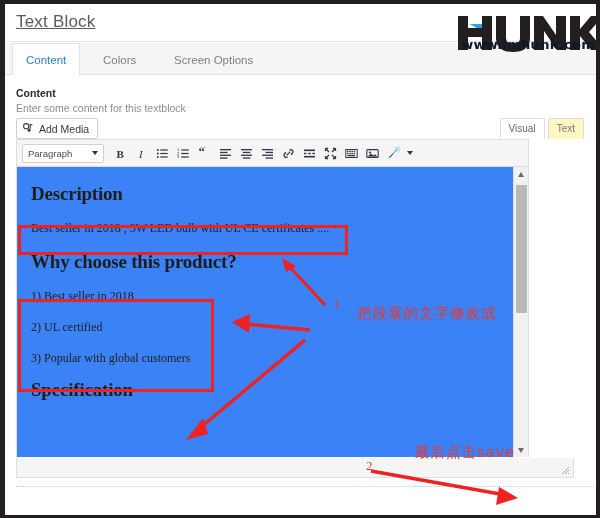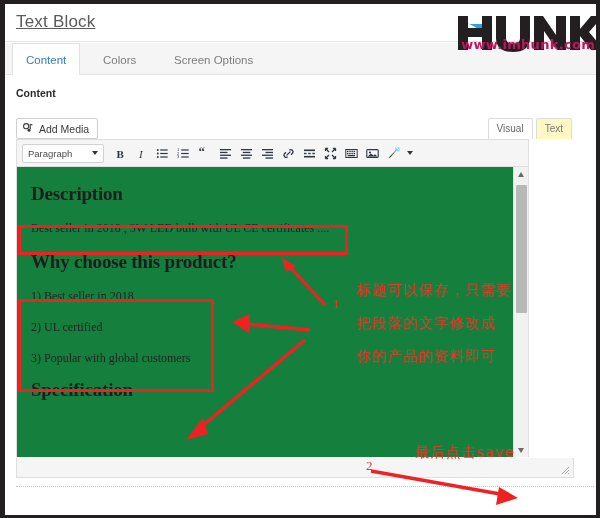--- a/index.html
+++ b/index.html
@@ -57,21 +57,21 @@
   .add-media {
     position:absolute; left:11px; top:43px; height:21px;
     padding:0 8px 0 6px; display:flex; align-items:center; gap:5px;
     background:#fff; border:1px solid #cfcfcf; border-radius:2px;
     font-size:10.5px; color:#3a3a3a; cursor:pointer;
   }
   .media-ico { width:11px; height:11px; position:relative; display:inline-block; }
   .media-ico svg { display:block; }
 
   
-  .vt-wrap { position:absolute; right:24px; top:43px; display:flex; }
+  .vt-wrap { position:absolute; right:12px; top:43px; display:flex; }
   .vt {
     height:21px; line-height:20px; padding:0 8px; font-size:10px; color:#777;
     border:1px solid #dcdcdc; border-bottom:none; margin-left:3px; cursor:pointer;
     background:#fef9c3; border-radius:2px 2px 0 0;
   }
   .vt.active { background:#ffffff; color:#666; }
 
   
   .editor-wrap {
     position:absolute; left:11px; top:64px; width:513px; height:318px;
@@ -99,21 +99,21 @@
   .tb-caret {
     width:11px; height:21px; display:flex; align-items:center; justify-content:center; cursor:pointer;
   }
   .tb-caret i {
     border-left:3px solid transparent; border-right:3px solid transparent;
     border-top:4px solid #2e3845; display:block;
   }
 
   
   .ed-body {
-    position:relative; height:290px; background:#15803d; overflow:hidden;
+    position:relative; height:290px; background:#3b82f6; overflow:hidden;
     font-family:"Liberation Serif", serif;
   }
   .doc { position:absolute; left:0; top:0; width:545px; padding:8px 14px 0 14px; }
   .doc h2 {
     margin:8px 0 10px 0; font-size:19px; color:#1d1d1d; font-weight:bold;
     font-family:"Liberation Serif", serif; letter-spacing:-.2px;
   }
   .doc p {
     margin:16px 0 13px 0; font-size:12px; color:#222; font-family:"Liberation Serif", serif;
   }
@@ -159,41 +159,42 @@
     font-size:14.5px; letter-spacing:1px; white-space:nowrap; font-weight:500;
   }
   .num {
     position:absolute; color:#e8392b; font-family:"Liberation Serif", serif; font-size:13px;
   }
 
   
   .logo { position:absolute; right:2px; top:2px; width:140px; height:52px; z-index:45; }
   .logo-url {
     position:absolute; right:5px; top:37px; font-size:13px; font-weight:bold;
-    color:#be185d; font-family:"DejaVu Sans", sans-serif; letter-spacing:.3px; z-index:46;
+    color:#0f172a; font-family:"DejaVu Sans", sans-serif; letter-spacing:.3px; z-index:46;
   }
 </style>
 </head>
 <body>
 
 <div id="root">
 
   <div class="modal-header">
     <div class="modal-title">Text Block</div>
   </div>
 
   <div class="tabbar">
     <div class="tab active" id="tab0">Content</div>
     <div class="tab" id="tab2">Screen Options</div>
     <div class="tab" id="tab1">Colors</div>
   </div>
 
   <div class="panel">
 
     <div class="field-label">Content</div>
+    <div class="field-desc">Enter some content for this textblock</div>
 
     <div class="add-media">
       <span class="media-ico">
         <svg width="11" height="11" viewBox="0 0 11 11">
           <circle cx="3.2" cy="3.2" r="2.6" fill="none" stroke="#3a3a3a" stroke-width="1.1"></circle>
           <path d="M7.2 1.2 v5.2" stroke="#3a3a3a" stroke-width="1.1" fill="none"></path>
           <circle cx="6" cy="7.2" r="1.5" fill="#3a3a3a"></circle>
           <path d="M7.2 1.2 l2.2 .8" stroke="#3a3a3a" stroke-width="1.1" fill="none"></path>
         </svg>
       </span>
@@ -384,23 +385,21 @@
 
       <g>
         <line x1="371" y1="471" x2="500" y2="494" stroke="#ee2222" stroke-width="3.4"></line>
         <path d="M518 498 L496 505 L499 487 Z" fill="#ee2222"></path>
       </g>
     </svg>
 
     <div class="num" style="left:333px; top:296px;">1</div>
     <div class="num" style="left:366px; top:458px;">2</div>
 
-    <div class="cn" style="left:357px; top:281px;">标题可以保存，只需要</div>
-    <div class="cn" style="left:357px; top:314px;">把段落的文字修改成</div>
-    <div class="cn" style="left:357px; top:347px;">你的产品的资料即可</div>
+    <div class="cn" style="left:357px; top:304px;">把段落的文字修改成</div>
     <div class="cn" style="left:415px; top:443px;">最后点击save</div>
   </div>
 
   <svg class="logo" viewBox="0 0 140 52">
     <path d="M0 20 C14 20 26 28 30 44 L30 22 L2 22 Z" fill="#29a3dc"></path>
     <path d="M0 14 h10 v12 h14 v-12 h10 v34 h-10 v-13 h-14 v13 h-10 z" fill="#231f20"></path>
     <path d="M38 14 h10 v22 c0 4 3 6 7 6 s7-2 7-6 v-22 h10 v22 c0 10-7 14-17 14 s-17-4-17-14 z" fill="#231f20"></path>
     <path d="M76 14 h9 l13 19 v-19 h10 v34 h-9 l-13-19 v19 h-10 z" fill="#231f20"></path>
     <path d="M112 14 h10 v13 l11-13 h12 l-14 16 l15 18 h-13 l-11-14 v14 h-10 z" fill="#231f20"></path>
   </svg>

